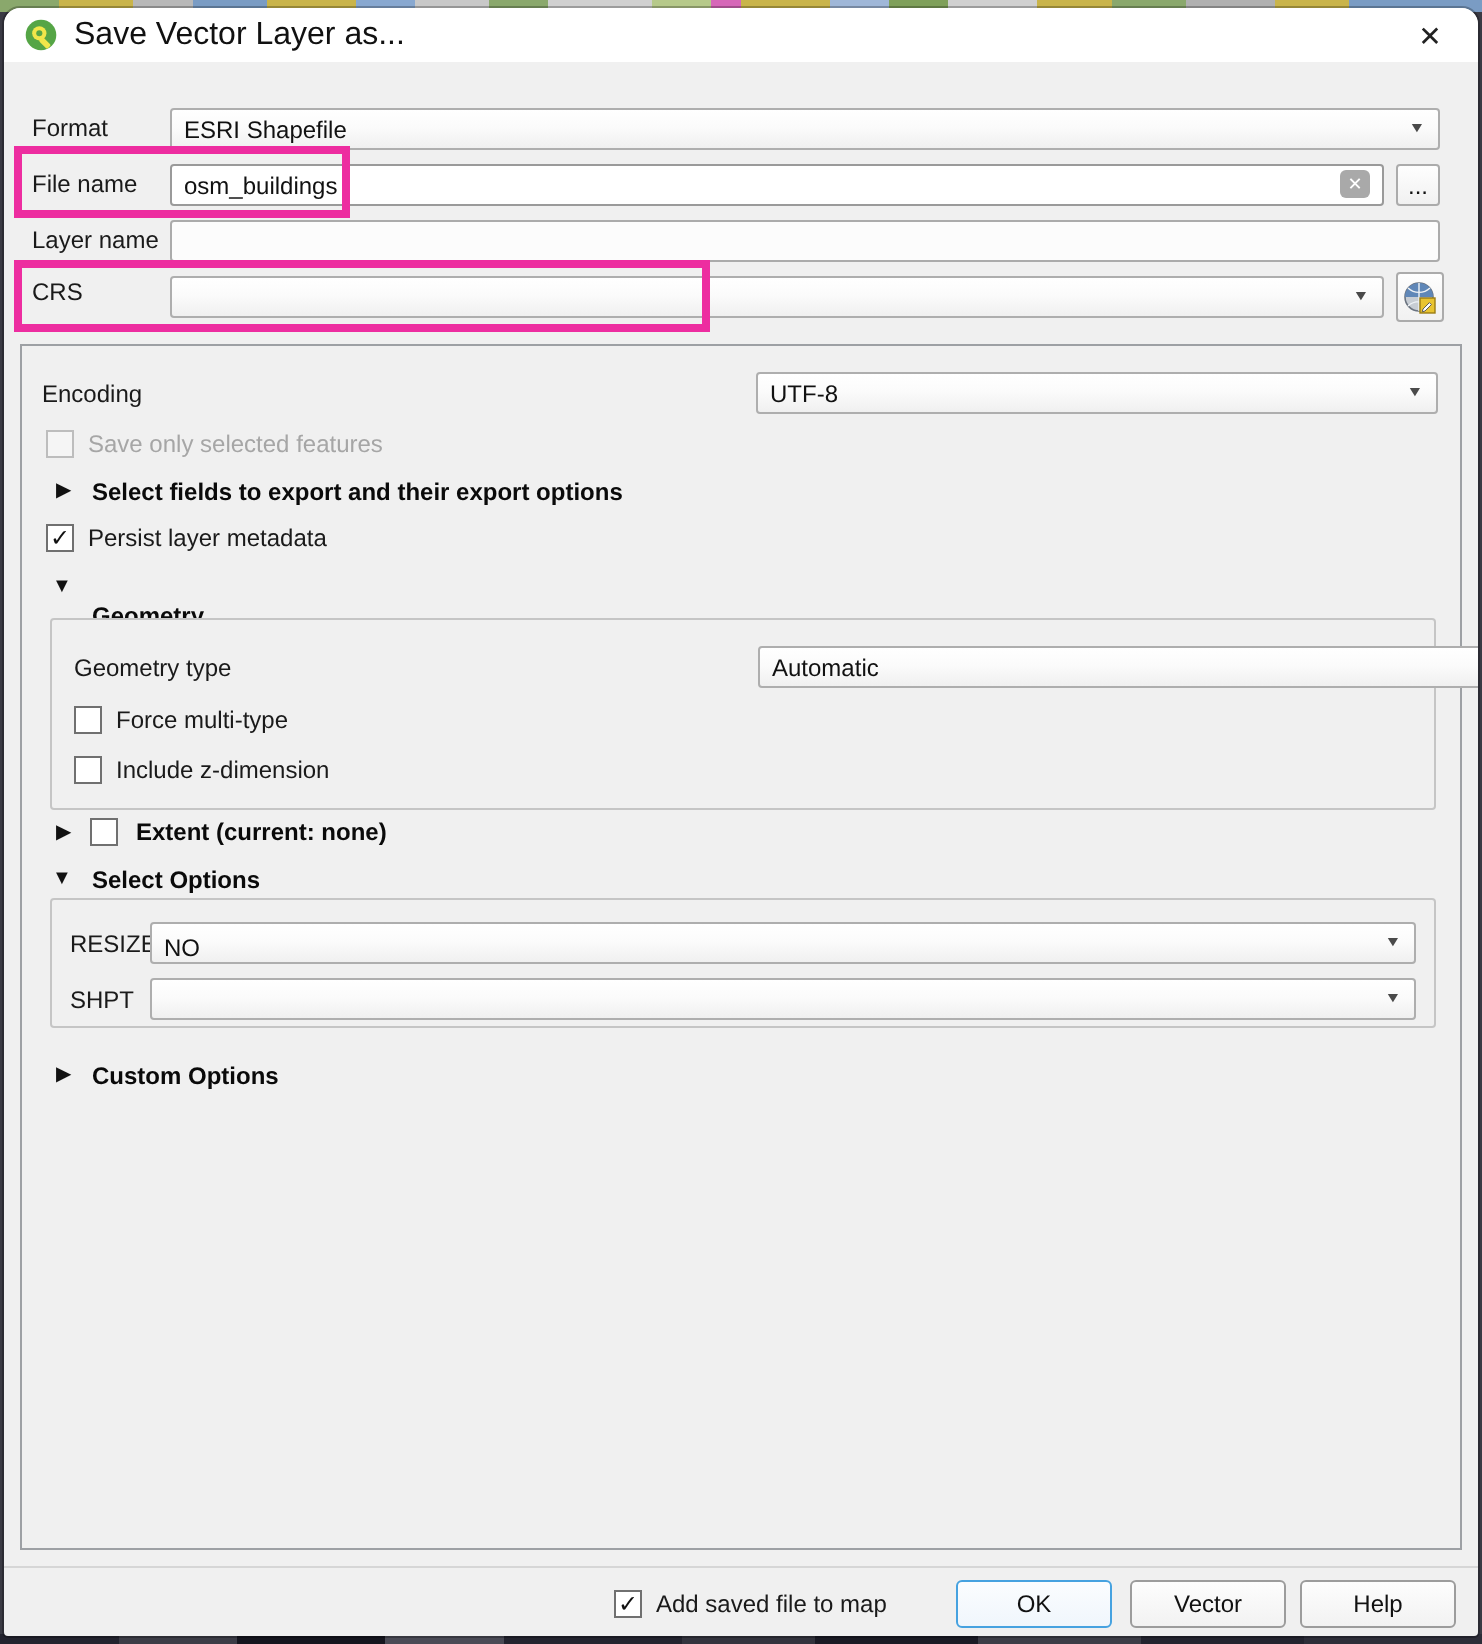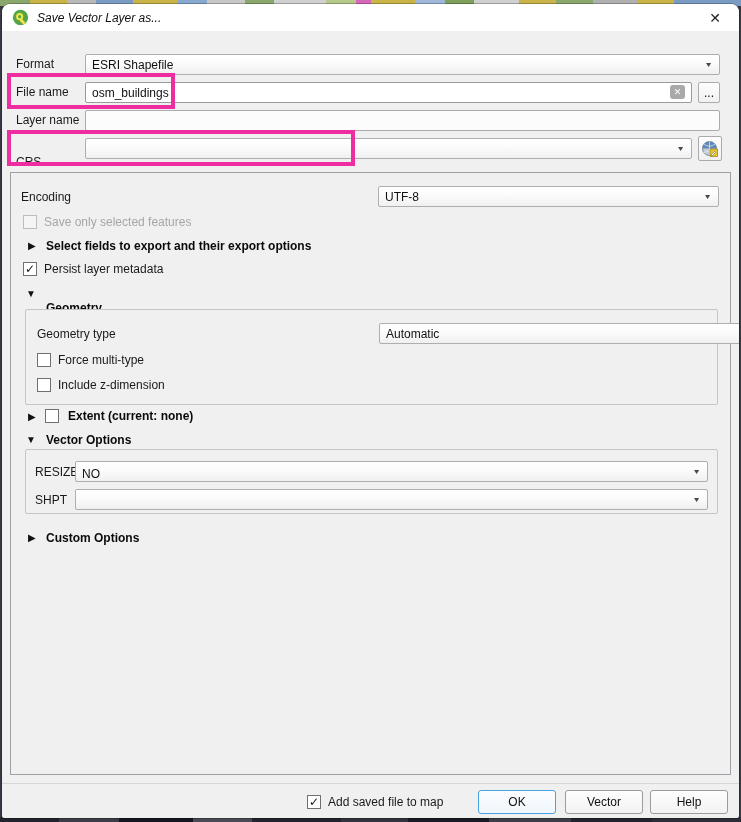--- a/index.html
+++ b/index.html
@@ -36,21 +36,21 @@
     overflow:hidden;
   }
 
   
   .titlebar {
     position:relative; height:27px; background:#ffffff;
     border-radius:8px 8px 0 0;
     display:flex; align-items:center; padding:0 10px;
   }
   .titlebar .qgis-logo { width:17px; height:17px; margin-right:8px; flex:0 0 auto; }
-  .titlebar .title { font-size:12px; color:#111;font-style:italic; }
+  .titlebar .title { font-size:16px; color:#111; }
   .titlebar .close {
     position:absolute; right:14px; top:4px; width:20px; height:20px;
     display:flex; align-items:center; justify-content:center;
     font-size:14px; color:#222; cursor:default;
   }
 
   .label { position:absolute; font-size:12px; color:#1a1a1a; line-height:20px; white-space:nowrap; }
 
   
   .combo {
@@ -150,21 +150,21 @@
   </div>
 
   <span class="label" style="left:14px; top:78px;">File name</span>
   <input class="textfield" style="left: 83px; top: 78px; width: 607px;" value="osm_buildings">
   <span class="clear-btn" style="left:668px; top:81px;">✕</span>
   <div class="push-btn" style="left:696px; top:78px; width:22px; height:21px;">...</div>
 
   <span class="label" style="left:14px; top:106px;">Layer name</span>
   <input class="textfield empty" style="left: 83px; top: 106px; width: 635px;" value="">
 
-  <span class="label" style="left:14px; top:148px;">CRS</span>
+  <span class="label" style="left:14px; top:132px;">CRS</span>
   <div class="combo" style="left:83px; top:134px; width:607px;">
     <span class="arrow">▼</span>
   </div>
   <div class="push-btn" style="left:696px; top:132px; width:24px; height:25px;">
     <svg width="18" height="18" viewBox="0 0 18 18">
       <circle cx="8.5" cy="8.5" r="7" fill="#c7cdd4" stroke="#6b7480" stroke-width="0.8"></circle>
       <path d="M1.5 8.5 a7 7 0 0 1 14 0 Z" fill="#5f87b8"></path>
       <path d="M8.5 1.5 v14 M3 4 a8 8 0 0 0 11 0 M3 13 a8 8 0 0 1 11 0" stroke="#eef2f6" stroke-width="0.7" fill="none"></path>
       <rect x="9" y="9" width="7.5" height="7.5" fill="#e9c431" stroke="#9a7d14" stroke-width="0.7"></rect>
       <path d="M10.5 14.5 l3.2-3.2 1 1 -3.2 3.2 -1.4 0.4 Z" fill="#ffffff" stroke="#5a5a5a" stroke-width="0.5"></path>
@@ -204,21 +204,21 @@
       <span class="plain-label" style="left:32px; top:42px;">Force multi-type</span>
       <span class="checkbox" style="left:11px; top:68px;"></span>
       <span class="plain-label" style="left:32px; top:67px;">Include z-dimension</span>
     </div>
 
     <span class="expander" style="left:17px; top:237px;">▶</span>
     <span class="checkbox" style="left:34px; top:236px;"></span>
     <span class="section-label" style="left:57px; top:235px;">Extent (current: none)</span>
 
     <span class="expander" style="left:15px; top:260px;">▼</span>
-    <span class="section-label" style="left:35px; top:259px;">Vector Options</span>
+    <span class="section-label" style="left:35px; top:259px;">Select Options</span>
 
     <div class="groupbox" style="top:276px; height:65px;">
       <span class="plain-label" style="left:9px; top:14px;">RESIZE</span>
       <span class="plain-label" style="left:9px; top:42px;">SHPT</span>
       <div class="combo" style="left:49px; top:11px; width:633px;align-items:flex-end;">
         <span>NO</span>
         <span class="arrow">▼</span>
       </div>
       <div class="combo" style="left:49px; top:39px; width:633px;">
         <span></span>

